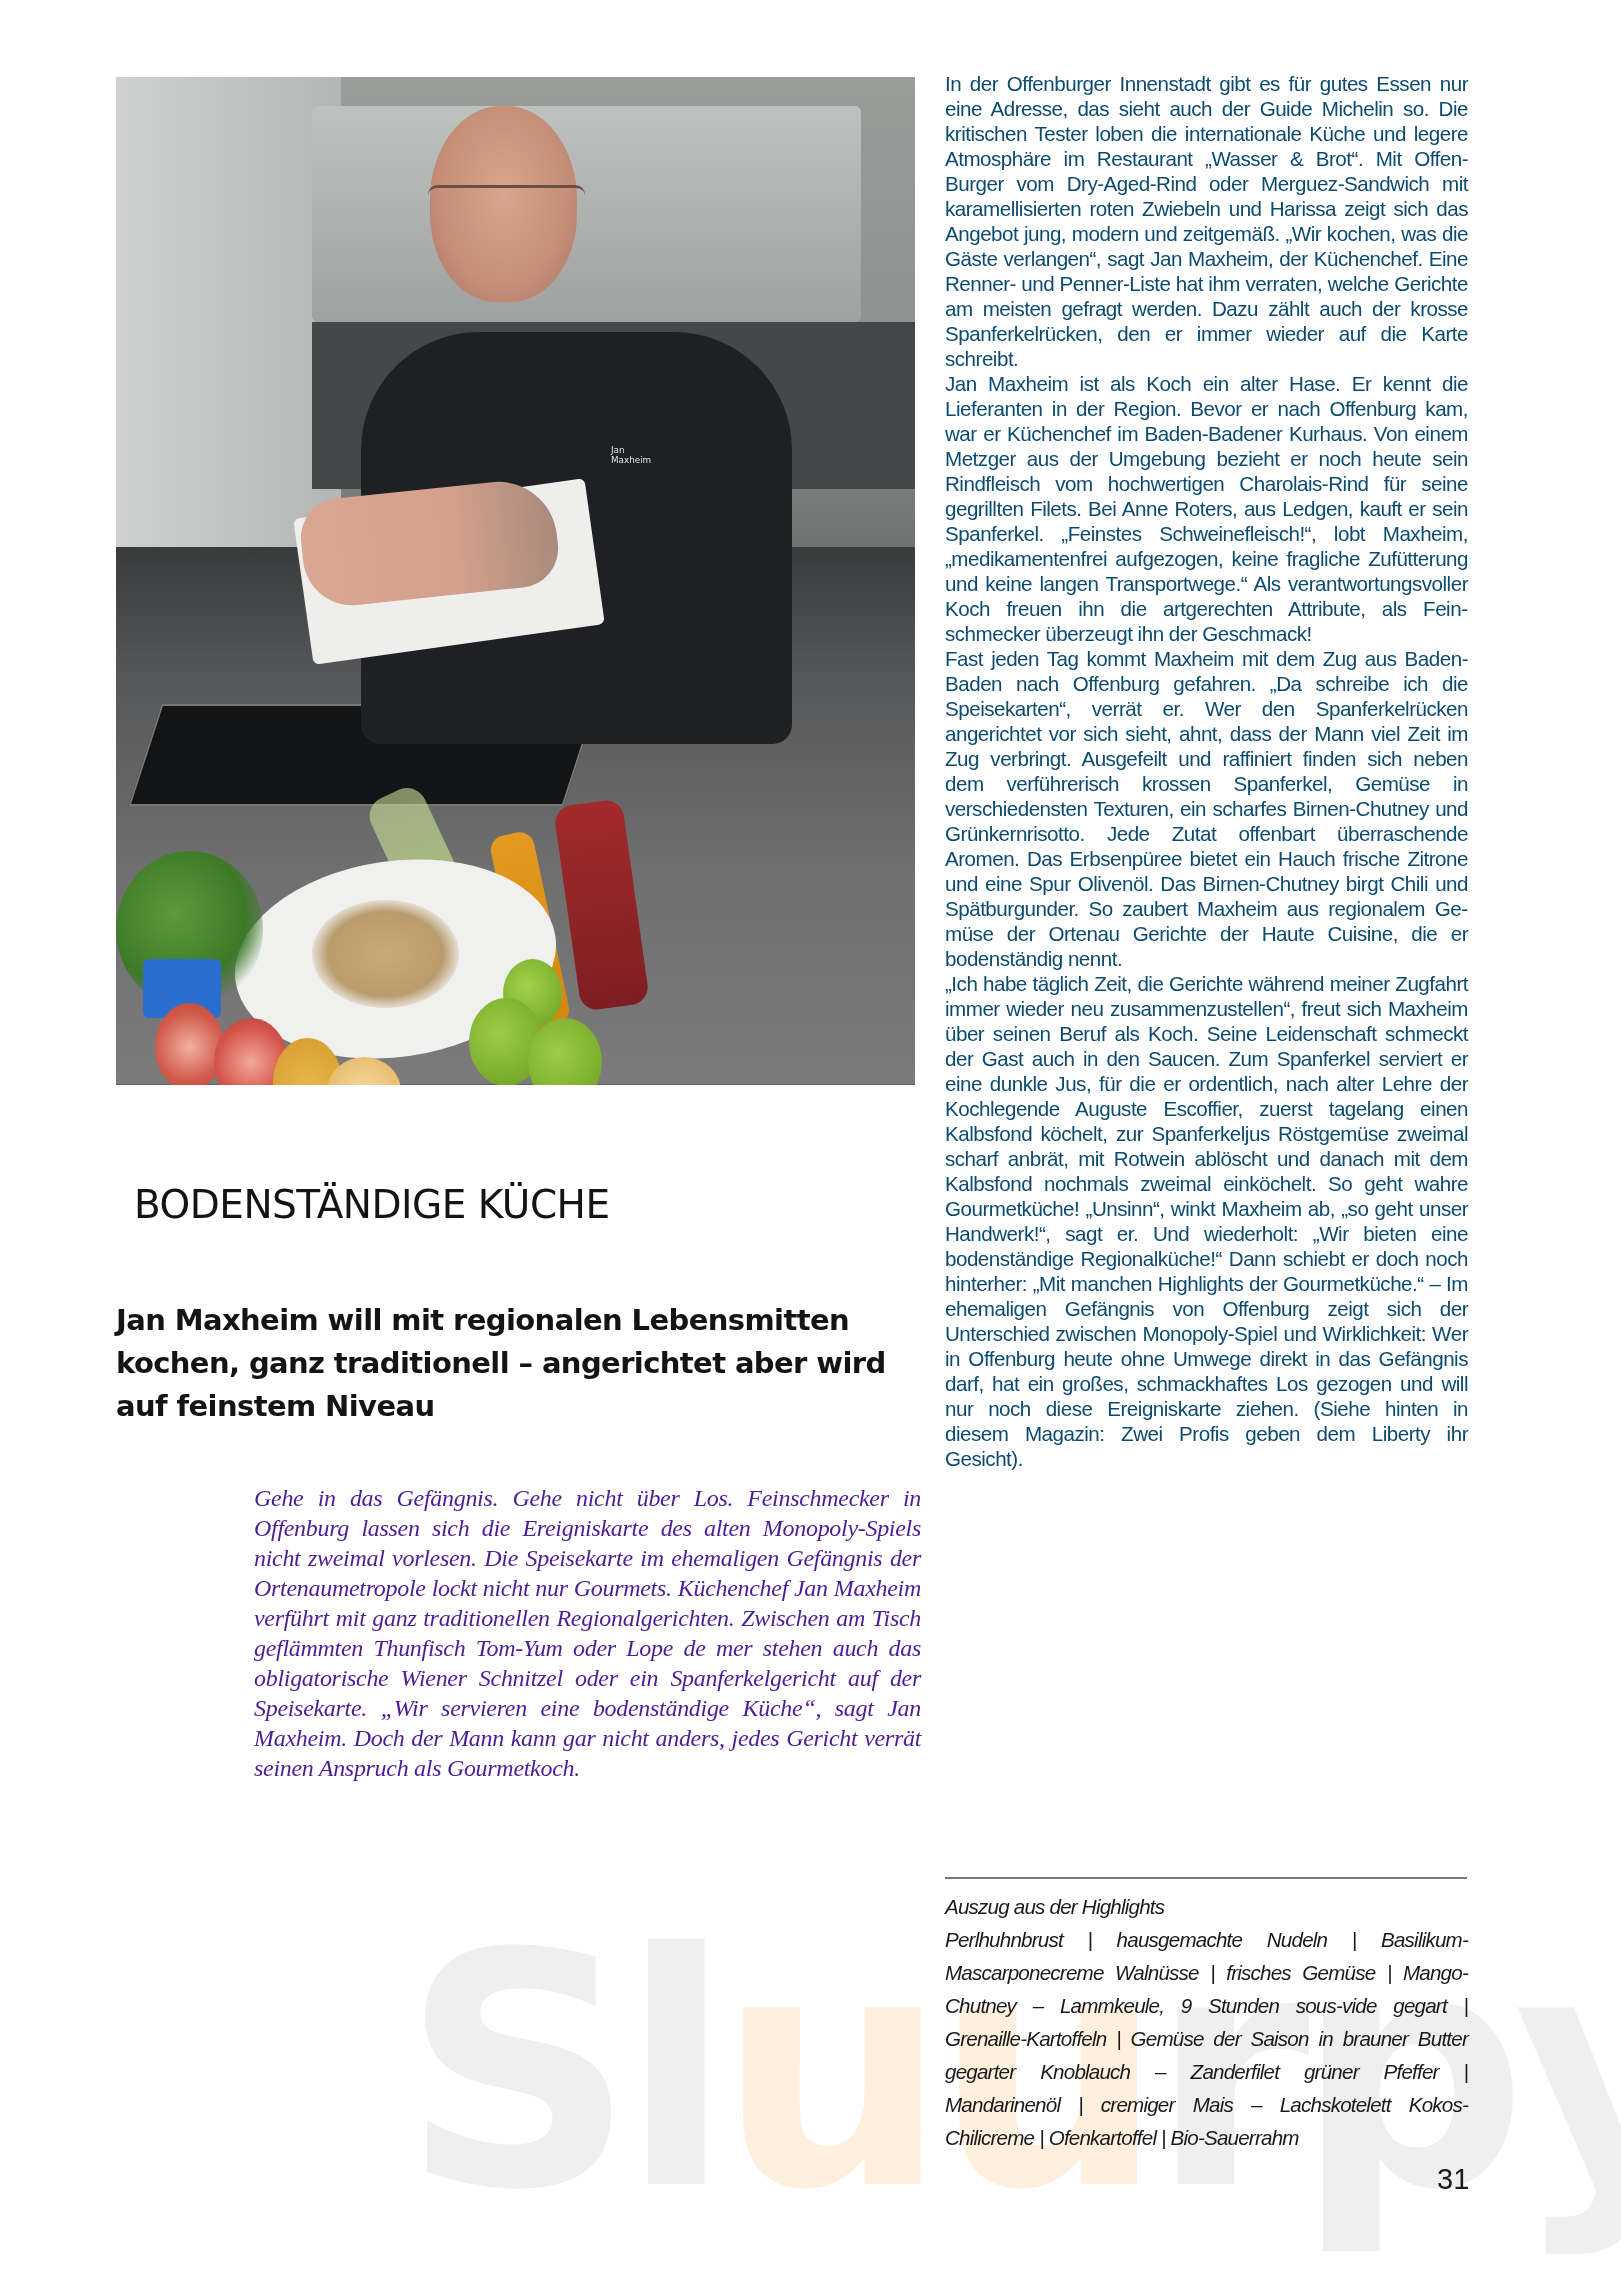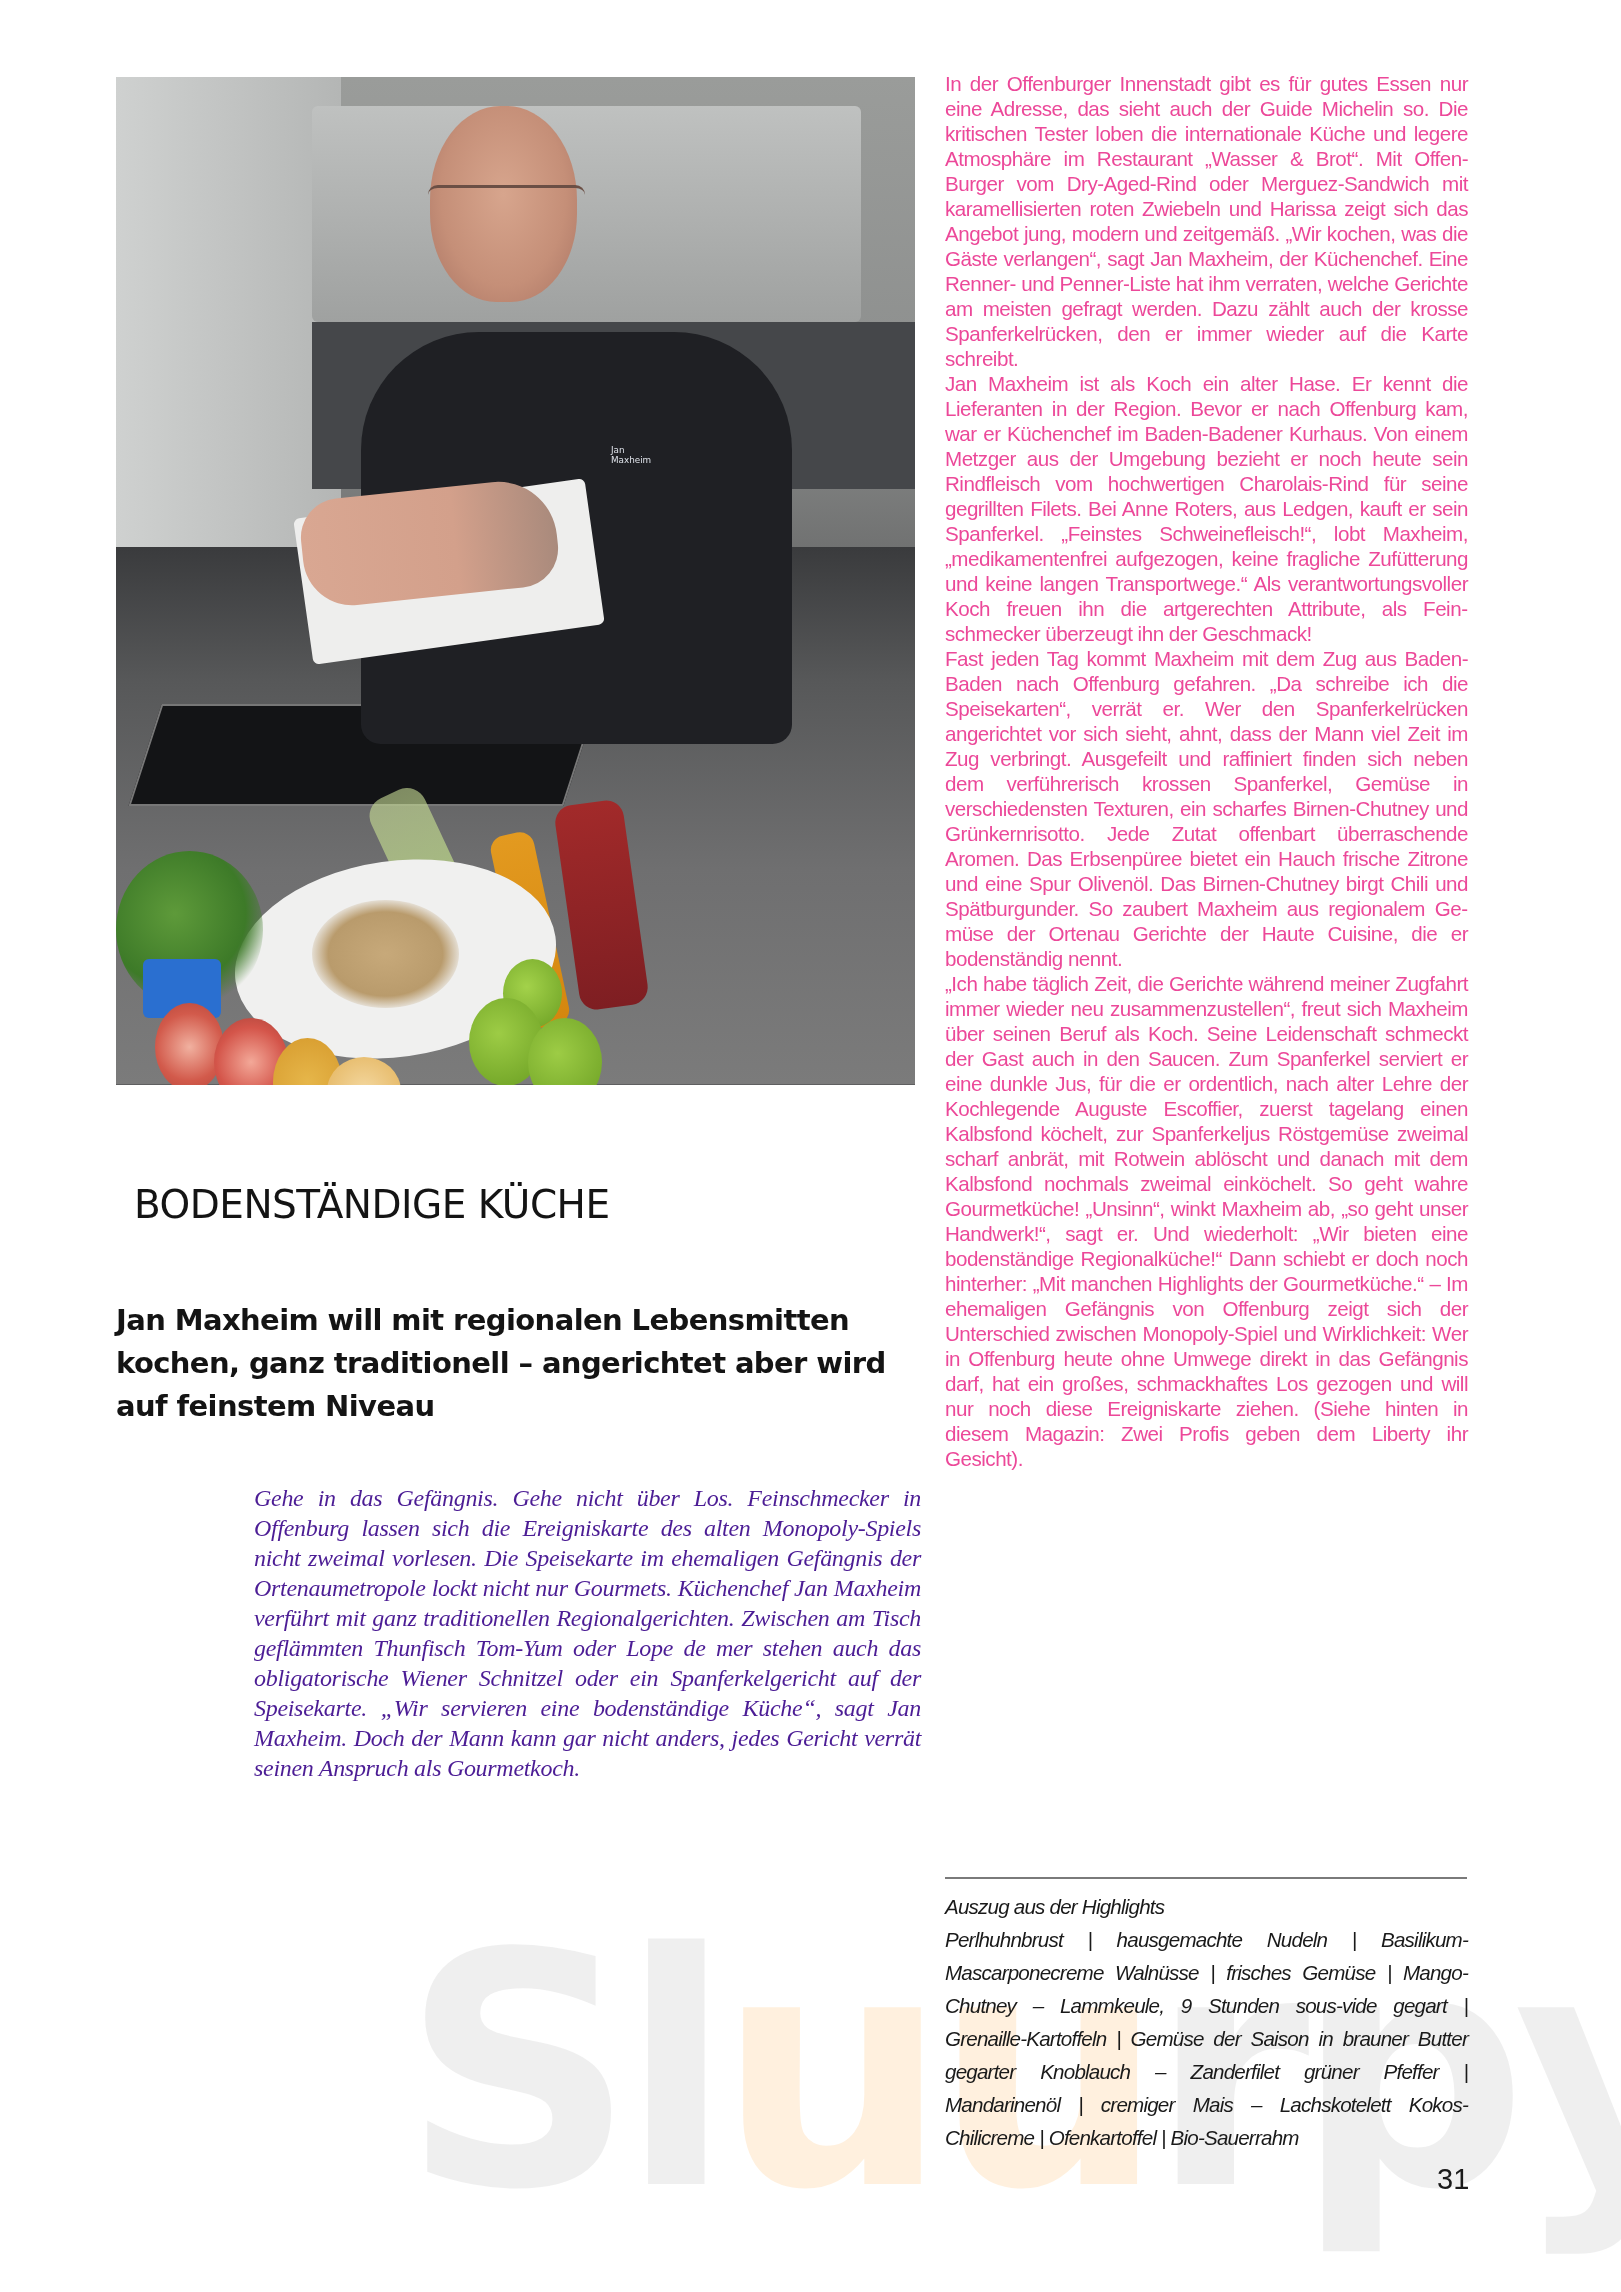--- a/index.html
+++ b/index.html
@@ -177,21 +177,21 @@
       z-index: 2;
     }
     .body-col p {
       margin: 0;
       font-family: "Liberation Sans", sans-serif;
       font-size: 20.6px;
       line-height: 25px;
       text-align: justify;
       text-align-last: left;
       letter-spacing: -0.5px;
-      color: #ec4899;
+      color: #0c4a6e;
       hyphens: manual;
     }
     .divider {
       position: absolute;
       left: 945px;
       top: 1877px;
       width: 522px;
       height: 0;
       border-top: 2px solid #7a7a7a;
       z-index: 2;

